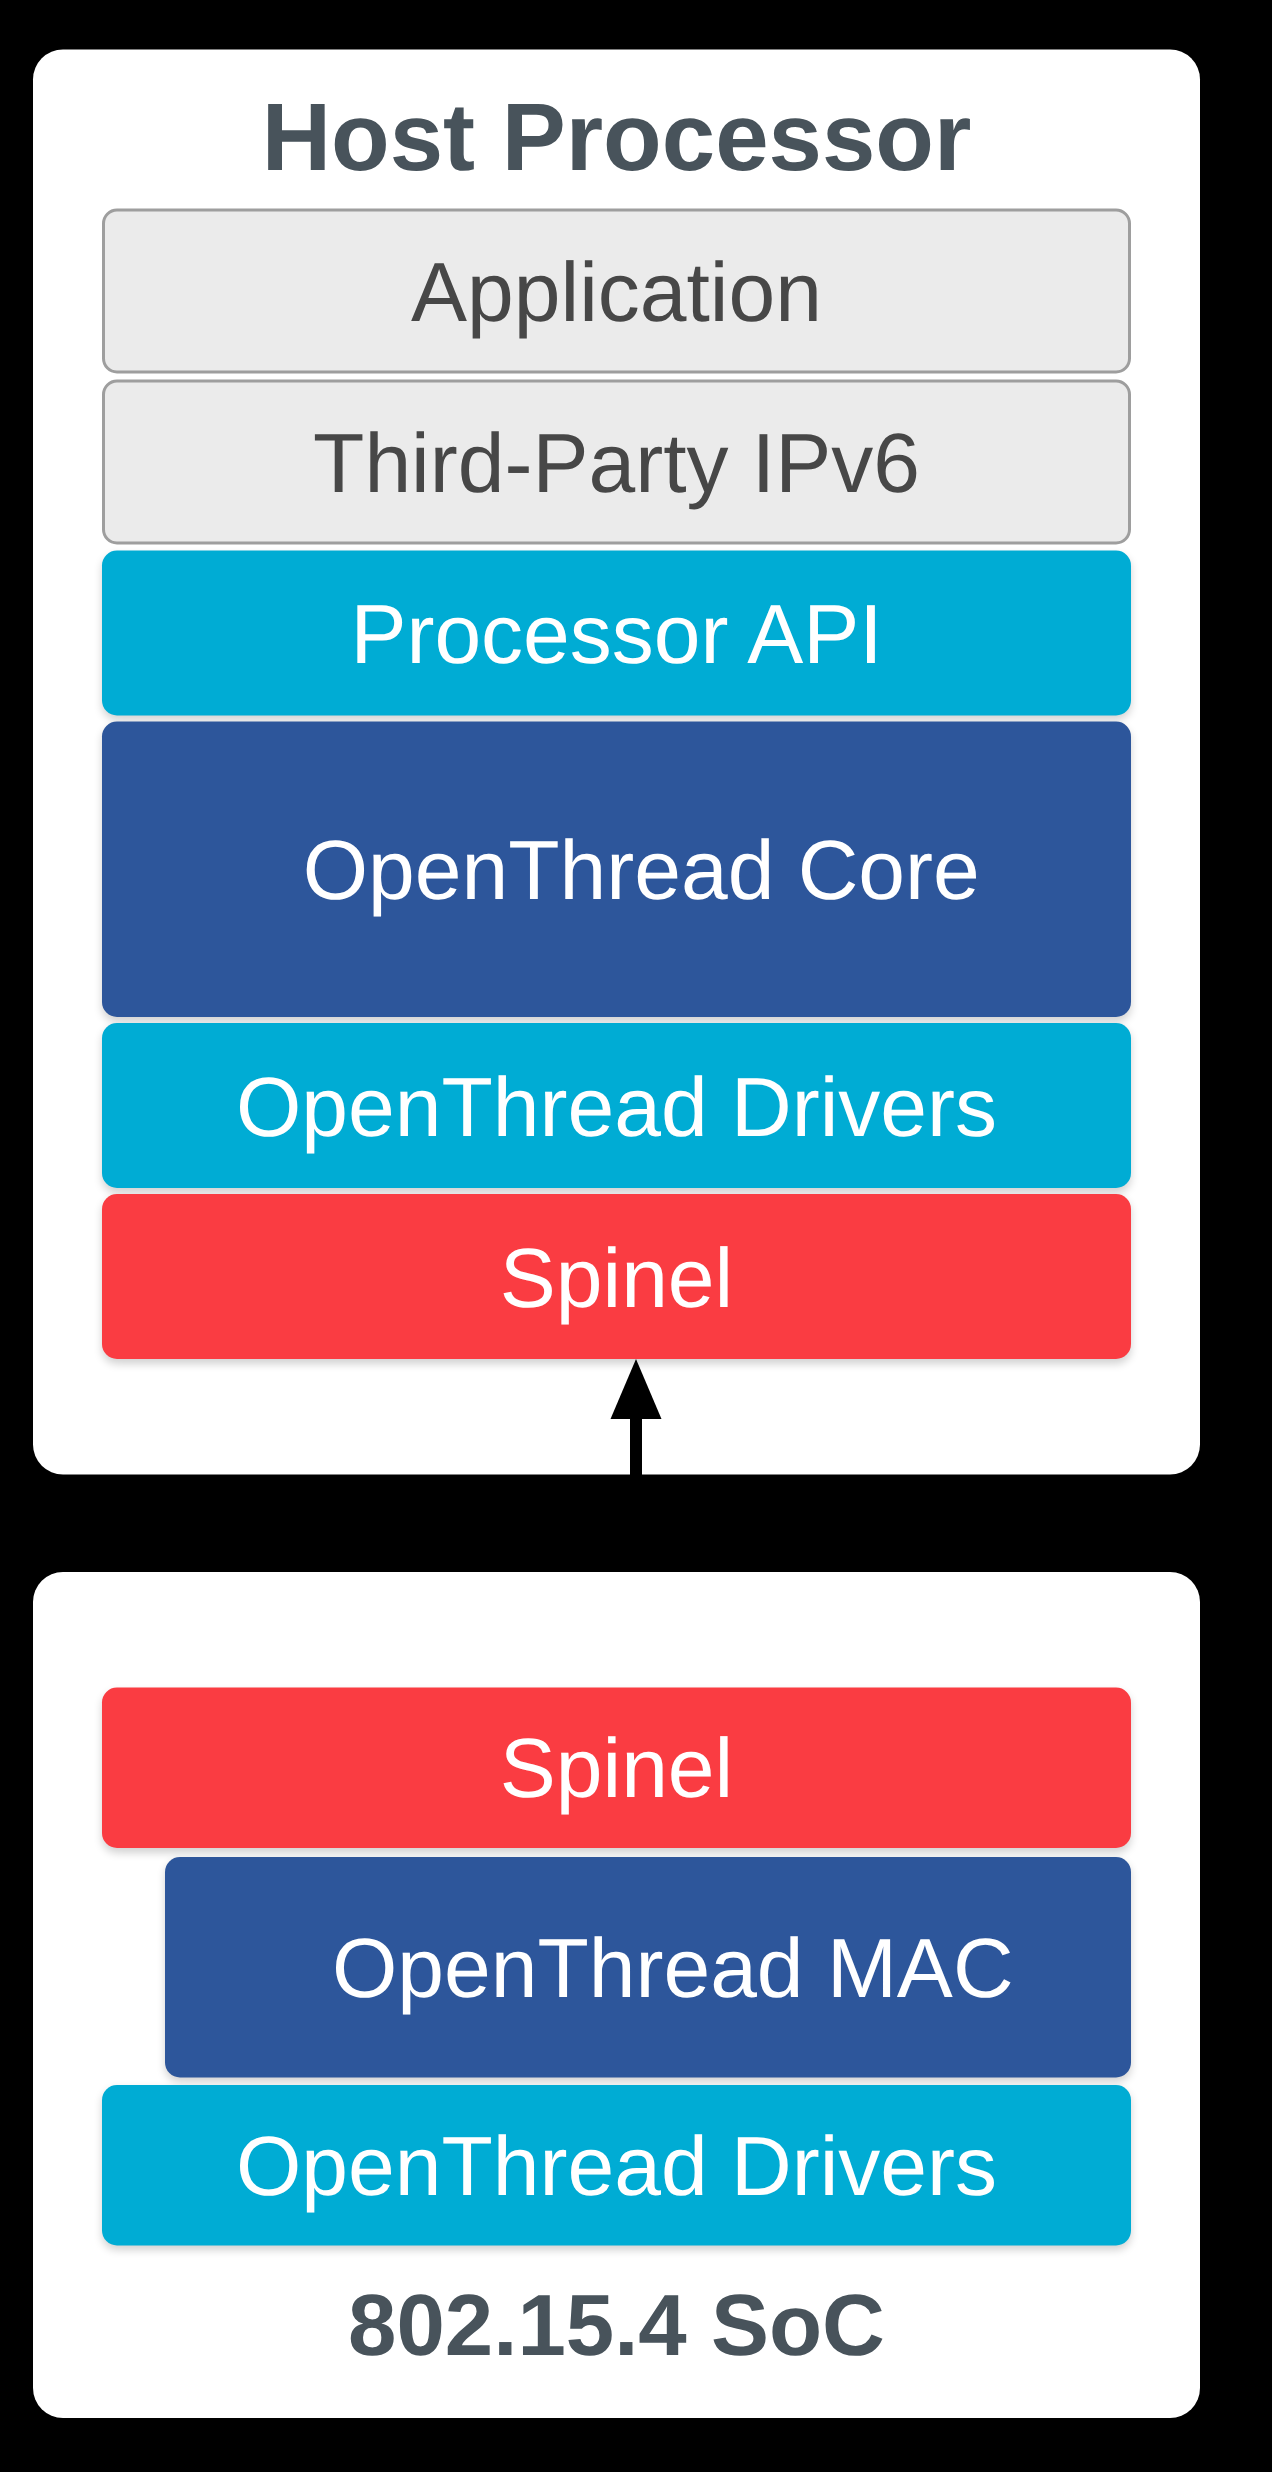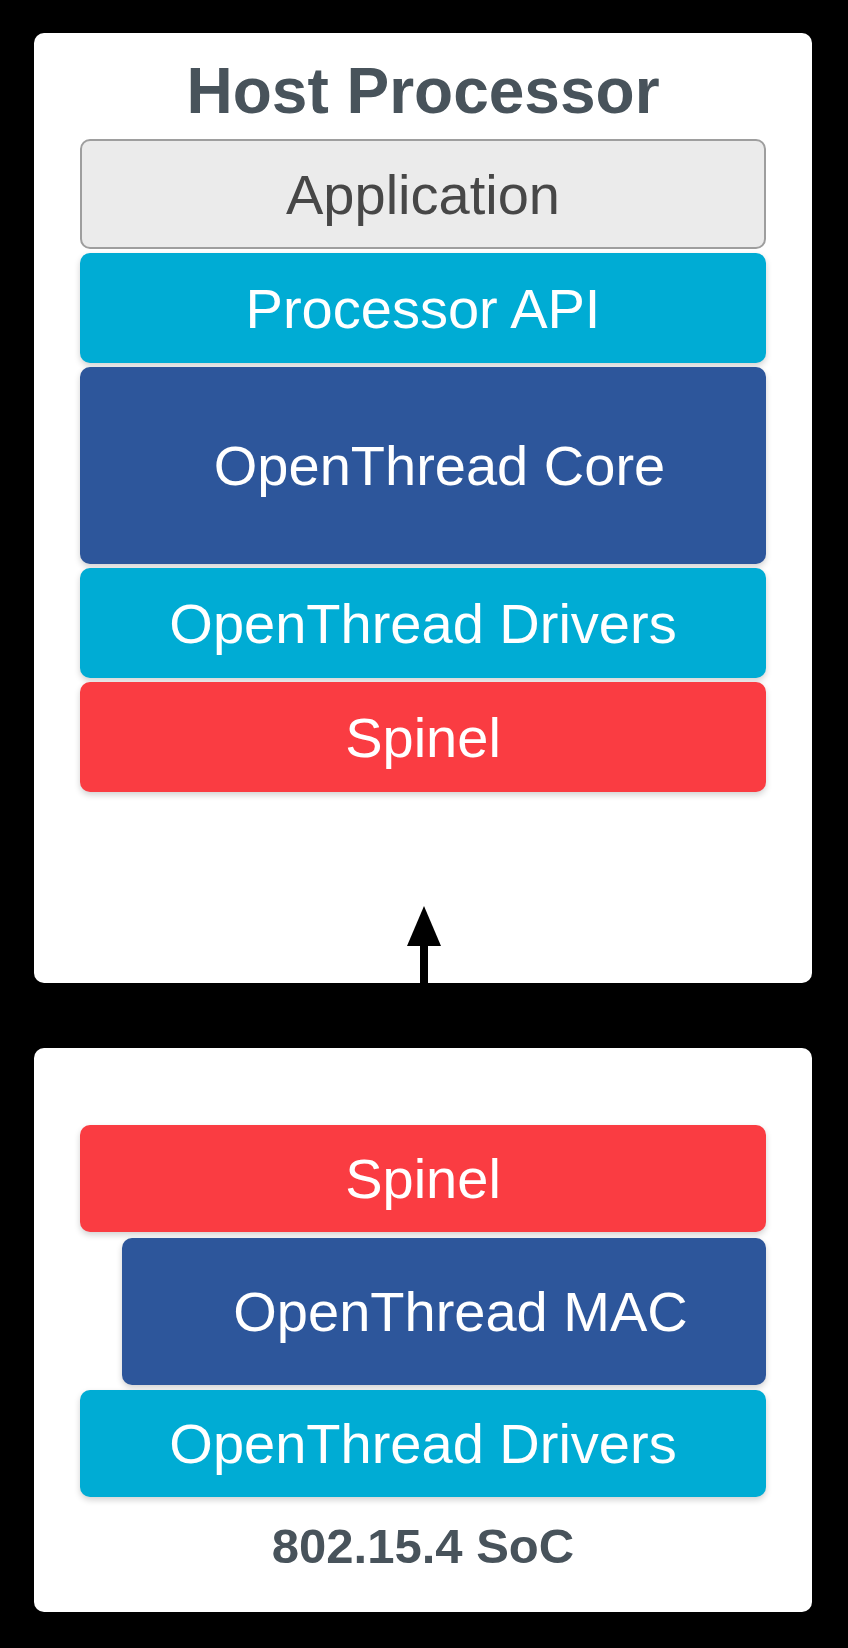--- a/index.html
+++ b/index.html
@@ -2,32 +2,32 @@
 <html style="--cyan: #00ACD4; --blue: #2D569B; --red: #FA3C42; --grayFill: #EBEBEB; --grayBorder: #9E9E9E; --grayText: #474747; --titleText: #48535B; --cardBg: #FFFFFF; --pageBg: #000000; --arrow: #000000;"><head>
 <meta charset="utf-8">
 <style>
   * { margin:0; padding:0; box-sizing:border-box; }
   html,body { background:#000; }
   .canvas {
     position:relative; width:848px; height:1648px; background:#000;
     font-family:"Liberation Sans","DejaVu Sans",sans-serif; overflow:hidden;
   }
   .card {
-    position:absolute; left:34px; width:778px; background:#ffffff;
-    border-radius:10px;
+    position:absolute; left:22px; width:778px; background:#ffffff;
+    border-radius:20px;
   }
   .card-host { top:33px; height:950px; }
   .card-soc  { top:1048px; height:564px; }
 
   .card-title {
     text-align:center; font-weight:bold; color:var(--titleText);
     letter-spacing:0px;
   }
   .host-title { padding-top:22px; font-size:64px; line-height:1.15; }
-  .soc-title  { position:absolute; top:470px; left:0; width:100%; font-size:49px; line-height:1.15; }
+  .soc-title  { position:absolute; top:470px; left:0; width:100%; font-size:58px; line-height:1.15; }
 
   .stack { position:absolute; left:46px; width:686px; }
   .stack-host { top:106px; }
   .stack-soc  { top:77px; }
 
   .layer {
     display:flex; align-items:center; justify-content:center;
     height:110px; margin-bottom:4px; border-radius:10px;
     font-size:56px; color:#ffffff;
     box-shadow:0 3px 6px rgba(0,0,0,0.18);
@@ -51,20 +51,23 @@
 <body>
 
 <div class="canvas">
 
   <section class="card card-host">
     <h1 class="card-title host-title">Host Processor</h1>
 
     <div class="stack stack-host">
       <div class="layer layer-gray">
         <span>Application</span>
+      </div>
+      <div class="layer layer-gray">
+        <span>Third-Party IPv6</span>
       </div>
       <div class="layer layer-cyan">
         <span>Processor API</span>
       </div>
       <div class="layer layer-blue layer-core">
         <span>OpenThread Core</span>
       </div>
       <div class="layer layer-cyan">
         <span>OpenThread Drivers</span>
       </div>

